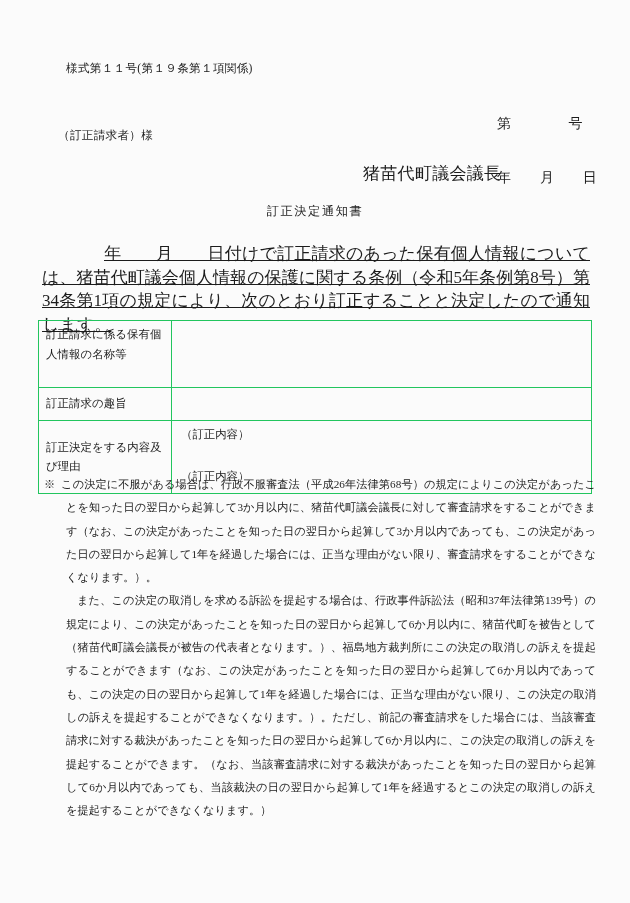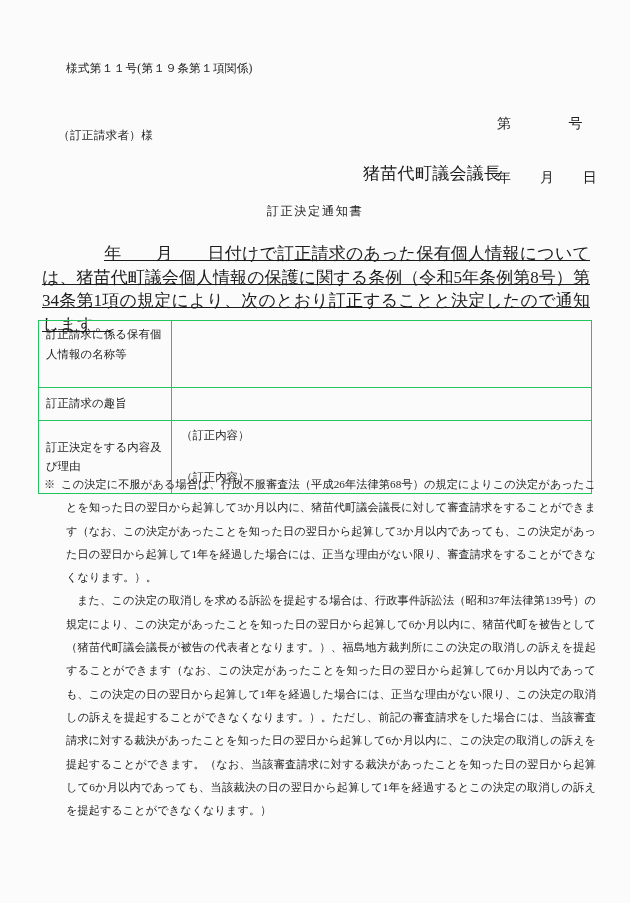--- a/index.html
+++ b/index.html
@@ -106,21 +106,21 @@
   }
   .info-table td.value {
     padding: 5px 6px 5px 9px;
     vertical-align: top;
   }
   .row-name .label   { height: 58px; vertical-align: top; padding-top: 6px; }
   .row-gist  .label  { height: 22px; }
   .row-gist  .value  { height: 22px; }
   .row-reason .label { height: 62px; }
   .row-reason .value { height: 62px; }
-  .reason-line { display: block; }
+  .reason-line { display: block; font-family: Liberation Mono, monospace; }
   .reason-gap  { display: block; height: 22px; }
 
   
   .note {
     position: absolute;
     left: 44px;
     top: 473px;
     width: 552px;
     font-size: 11.2px;
     line-height: 23.3px;

